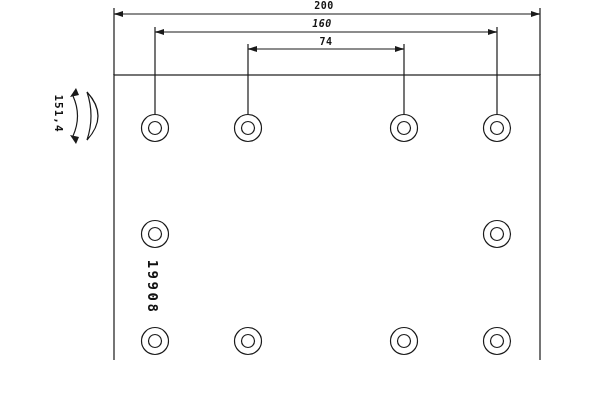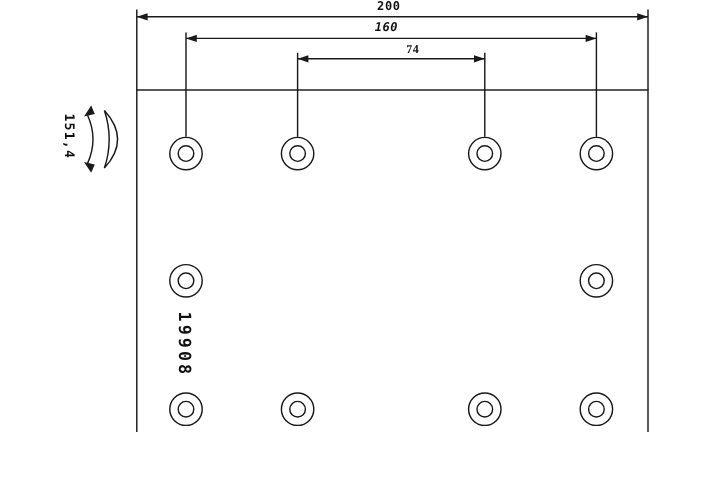--- a/index.html
+++ b/index.html
@@ -18,21 +18,21 @@
     text-align:center;
     white-space:nowrap;
     line-height:1;
   }
   .dim-lbl{font-size:10px;letter-spacing:0.5px;width:40px;}
   .rot{transform:rotate(90deg);transform-origin:50% 50%;}
   #radius-label{left:39px;top:108px;width:38px;font-size:11px;letter-spacing:1px;}
   #part-number-label{left:125px;top:280px;width:56px;font-size:14px;letter-spacing:2.5px;}
   #dim-200-label{left:304px;top:1px;}
   #dim-160-label{left:302px;top:19px;font-style:italic;}
-  #dim-74-label{left:324px;top:37px;font-family:Liberation Serif, serif;}
+  #dim-74-label{left:306px;top:37px;}
 </style>
 </head>
 <body>
 
 <div id="stage">
 
   <svg width="600" height="400" viewBox="0 0 600 400">
     <g stroke="#1a1a1a" stroke-width="1.2" fill="none">
 
       <rect id="plate-rect" x="114" y="75" width="426" height="318"></rect>

